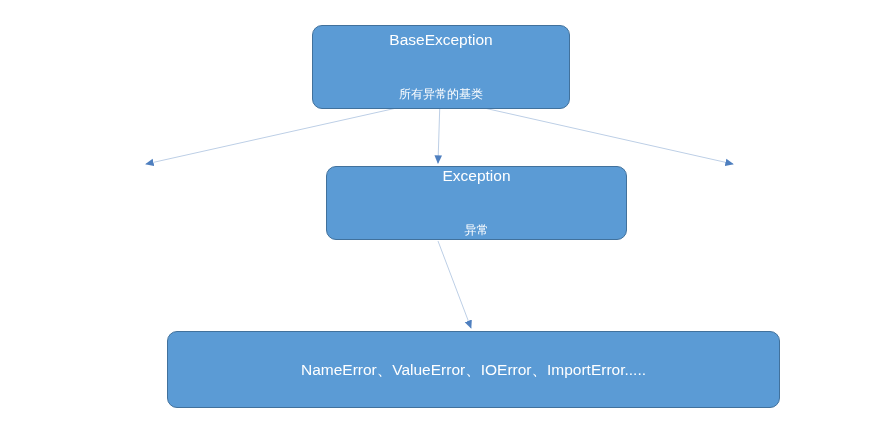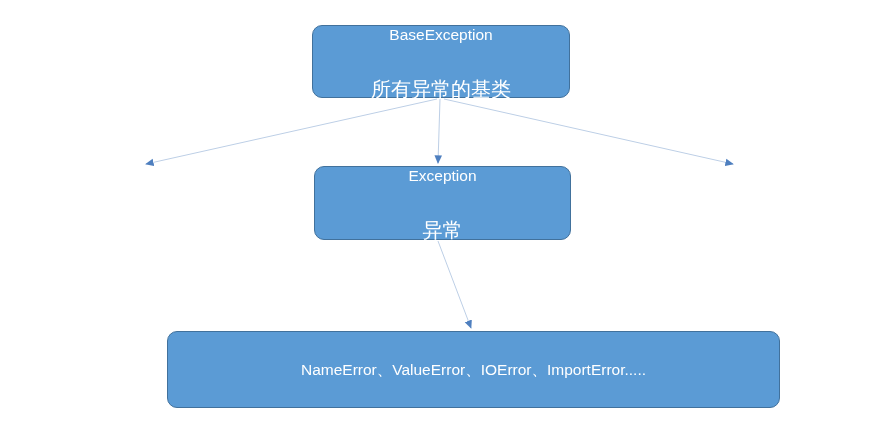--- a/index.html
+++ b/index.html
@@ -36,24 +36,24 @@
     color: var(--node-text);
     display: flex;
     flex-direction: column;
     align-items: center;
     justify-content: center;
     text-align: center;
     line-height: 22px;
     font-size: 16px;
   }
   .node-title { font-size: 15.5px; }
-  .node-subtitle { font-size: 20px; margin-top: 32px; }
-  .node-base      { left: 312px; top: 25px;  width: 258px; height: 73px; }
+  .node-subtitle { font-size: 12px; margin-top: 32px; }
+  .node-base      { left: 312px; top: 25px;  width: 258px; height: 84px; }
   .node-keyboard  { left: 11px;  top: 167px; width: 256px; height: 73px; }
-  .node-exception { left: 314px; top: 166px; width: 257px; height: 74px; }
+  .node-exception { left: 326px; top: 166px; width: 301px; height: 74px; }
   .node-system    { left: 613px; top: 167px; width: 257px; height: 73px; }
   .node-subclasses{ left: 167px; top: 331px; width: 613px; height: 77px; }
 </style>
 </head>
 <body>
 
 <div class="canvas">
 
   <svg class="connectors" viewBox="0 0 879 439" xmlns="http://www.w3.org/2000/svg">
     <defs>

